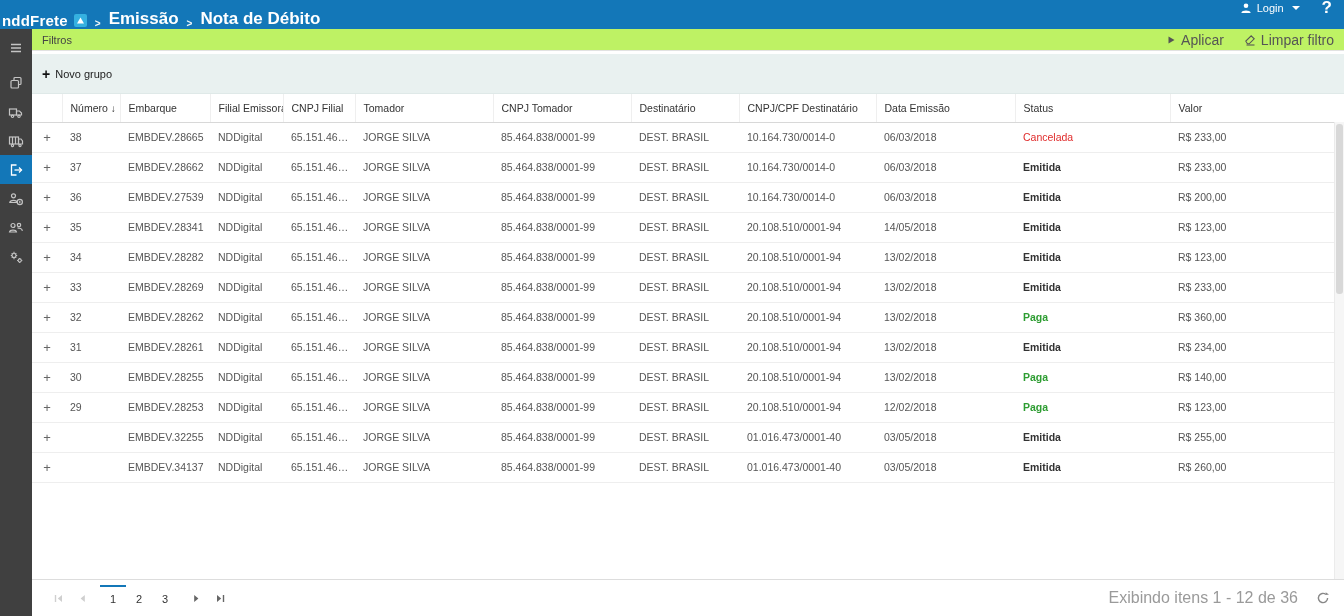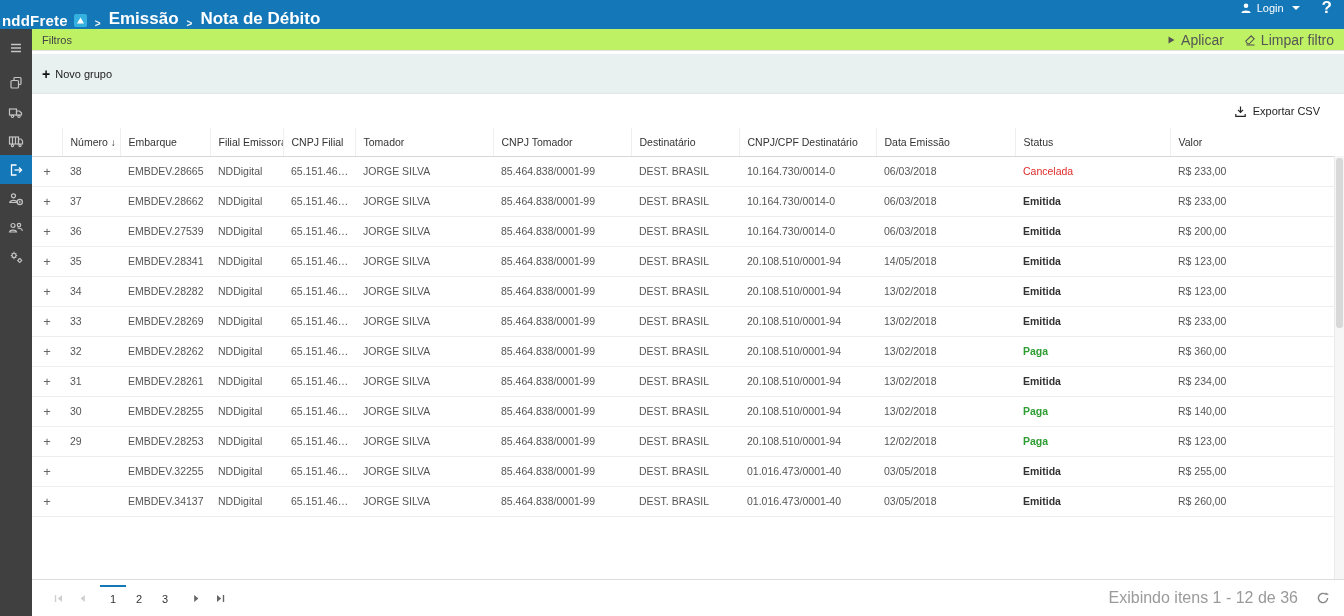--- a/index.html
+++ b/index.html
@@ -166,29 +166,20 @@
         </div>
       </div>
 
       <div class="group-panel">
         <button class="novo-grupo">
           <span class="plus">+</span>
           <span>Novo grupo</span>
         </button>
       </div>
 
-      <div class="export-bar">
-        <button class="export-btn">
-          <svg width="13" height="13" viewBox="0 0 13 13" fill="none" stroke="#222" stroke-width="1.2">
-              <path d="M6.5 1.5v5.5M4 4.8l2.5 2.5L9 4.8"></path>
-              <path d="M1.8 9v2.3h9.4V9"></path>
-            </svg>
-          <span>Exportar CSV</span>
-        </button>
-      </div>
 
       <div class="table-area">
         <table>
           <colgroup>
             <col style="width:30px">
               <col style="width:58px">
               <col style="width:90px">
               <col style="width:73px">
             <col style="width:72px">
               <col style="width:138px">

